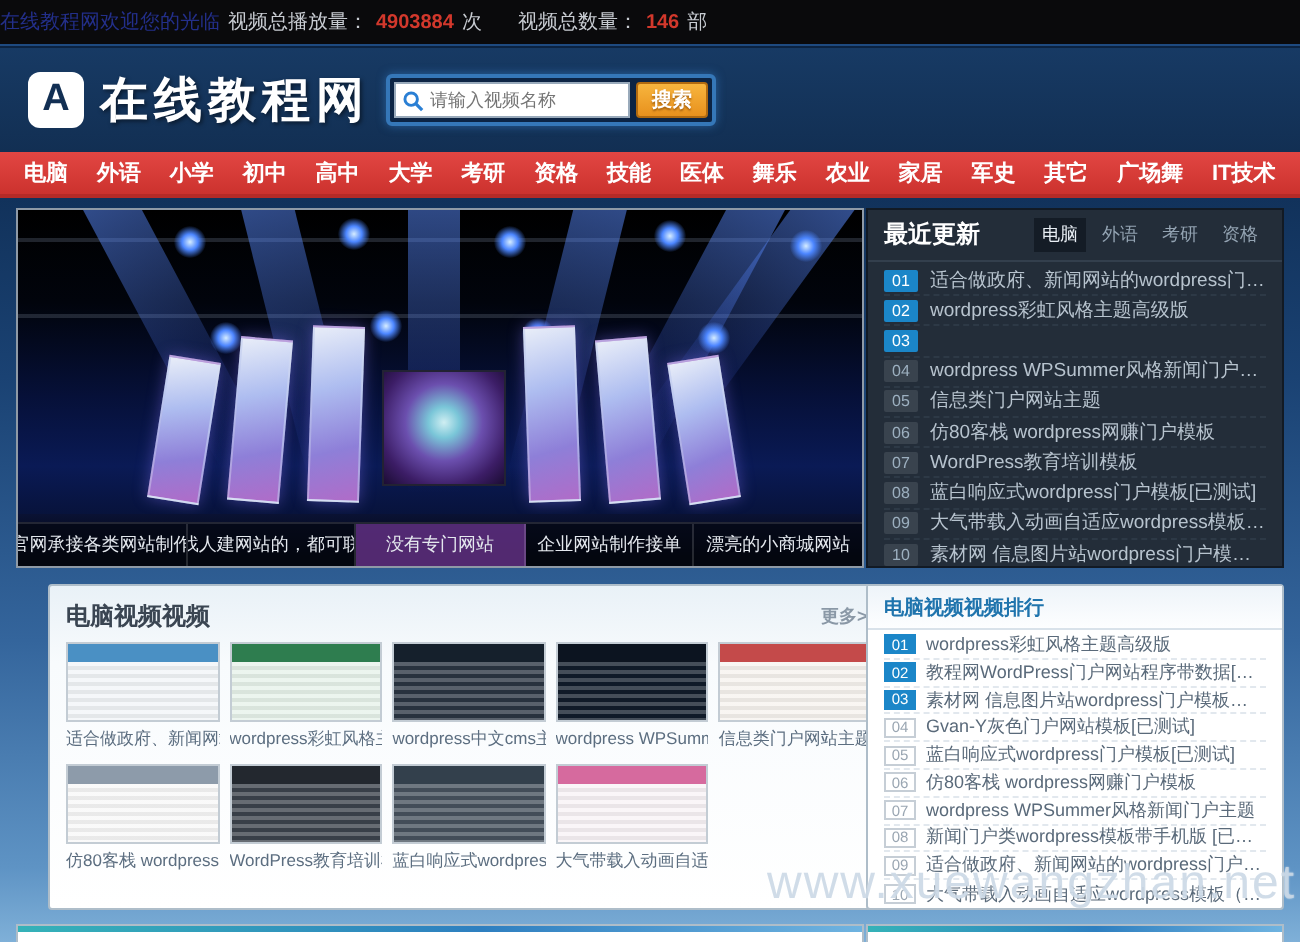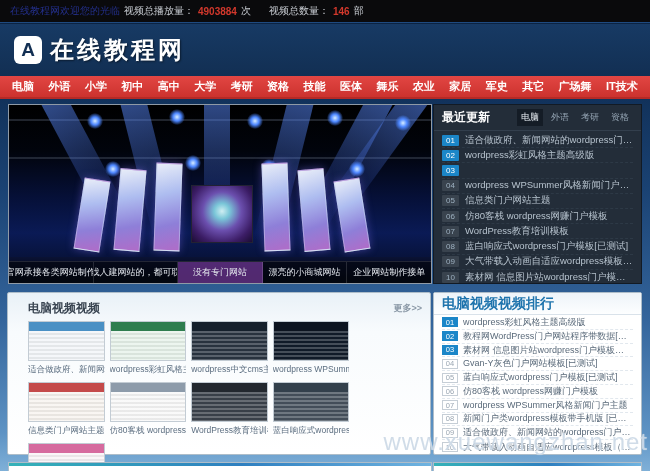--- a/index.html
+++ b/index.html
@@ -6,21 +6,21 @@
   html,body { width:650px; height:471px; }
   body {
     font-family:"Liberation Sans","DejaVu Sans",sans-serif;
     background:linear-gradient(180deg,#0a1e38 0%,#0e2c52 14%,#1a4273 40%,#34659c 68%,#5e93c4 92%,#7fb0d8 100%);
     position:relative; overflow:hidden;
   }
   .abs { position:absolute; }
 
   
   .topbar { top:0; left:0; width:650px; height:23px; background:#0a0a0c; border-bottom:1px solid #1e4a80;
-    display:flex; align-items:center; padding-left:10px; font-size:10px; color:#c8ccd2; }
+    display:flex; align-items:center; font-size:10px; color:#c8ccd2; }
   .topbar .welcome { color:#232f8a; margin-right:8px; }
   .topbar .num { color:#d2382c; font-weight:bold; }
   .topbar .seg { margin-right:4px; }
   .topbar .gap { width:14px; }
 
   
   .header { top:24px; left:0; width:650px; height:52px; background:linear-gradient(180deg,#173a64,#122f53); }
   .logo { position:absolute; left:14px; top:10px; display:flex; align-items:center; }
   .logo-icon { width:28px; height:28px; background:#fff; border-radius:6px; display:flex; align-items:center; justify-content:center;
     font-size:19px; font-weight:bold; color:#122f53; }
@@ -73,38 +73,38 @@
   .rtab.active { background:#141c26; color:#e8eef4; border:1px solid #3a4document6; }
   .recent-list { padding:2px 8px 0 8px; }
   .rrow { display:flex; align-items:center; gap:6px; height:15.2px; border-bottom:1px dashed #2d3946; cursor:pointer; }
   .rrow:last-child { border-bottom:0; }
   .badge { min-width:17px; height:11px; display:flex; align-items:center; justify-content:center;
     font-size:8px; background:#39434e; color:#9db0c0; border-radius:1px; }
   .badge.hot { background:#1b86c8; color:#fff; }
   .rtext { font-size:9.5px; color:#b7c3ce; white-space:nowrap; overflow:hidden; text-overflow:ellipsis; }
 
   
-  .videos { top:292px; left:7px; width:424px; height:163px; background:linear-gradient(180deg,#e9f1f7 0%,#f8fbfd 24%,#ffffff 100%);
-    border:1px solid #aebdc9; border-radius:2px; padding:4px 8px 0 20px; }
+  .videos { top:292px; left:24px; width:424px; height:163px; background:linear-gradient(180deg,#e9f1f7 0%,#f8fbfd 24%,#ffffff 100%);
+    border:1px solid #aebdc9; border-radius:2px; padding:4px 8px 0 8px; }
   .videos-head { display:flex; justify-content:space-between; align-items:center; height:22px; }
   .videos-title { font-size:12px; font-weight:bold; color:#3a4552; }
   .more { font-size:9px; color:#8a98a6; cursor:pointer;font-weight:bold; }
   .vgrid { display:flex; flex-wrap:wrap; gap:6px 5px; margin-top:2px; }
   .vcell { width:76.6px; cursor:pointer; }
   .thumb { height:40px; border:1px solid #c3ccd4; background:#fff; overflow:hidden; }
   .thumb-top { height:9px; }
   .thumb-body { height:31px;
     background-image:repeating-linear-gradient(180deg,rgba(255,255,255,.22) 0 2px,rgba(0,0,0,.06) 2px 4px); }
   .vcap { font-size:8.5px; color:#5c6e80; text-align:center; margin-top:3px; white-space:nowrap; overflow:hidden; }
 
   
   .ranking { top:292px; left:433px; width:209px; height:163px; background:#fff; border:1px solid #aebdc9; border-radius:2px; }
   .ranking-head { height:22px; display:flex; align-items:center; padding:0 8px;
     background:linear-gradient(180deg,#eef4f9,#fdfeff); border-bottom:1px solid #d9e2ea; }
-  .ranking-title { font-size:14px; font-weight:bold; color:#1f74ad; }
+  .ranking-title { font-size:10px; font-weight:bold; color:#1f74ad; }
   .rank-list { padding:1px 8px 0 8px; }
   .krow { display:flex; align-items:center; gap:5px; height:13.8px; border-bottom:1px dashed #e2e8ee; cursor:pointer; }
   .krow:last-child { border-bottom:0; }
   .kbadge { min-width:16px; height:10px; display:flex; align-items:center; justify-content:center;
     font-size:7.5px; background:#fff; border:1px solid #c6ced6; color:#9aa6b2; }
   .kbadge.hot { background:#1b86c8; border-color:#1b86c8; color:#fff; }
   .ktext { font-size:9px; color:#5a6a7a; white-space:nowrap; overflow:hidden; text-overflow:ellipsis; }
 
   
   .stub { top:462px; height:9px; background:#fff; border:1px solid #aebdc9; border-bottom:0; }
@@ -127,20 +127,30 @@
   <span class="gap"></span>
   <span class="seg">视频总数量：</span>
   <span class="num seg">146</span>
   <span class="seg">部</span>
 </div>
 
 <div class="abs header">
   <div class="logo">
     <div class="logo-icon">A</div>
     <div class="logo-title">在线教程网</div>
+  </div>
+  <div class="searchwrap">
+    <div class="searchbox">
+      <svg width="11" height="11" viewBox="0 0 12 12">
+        <circle cx="5" cy="5" r="3.4" fill="none" stroke="#2a7fd4" stroke-width="1.6"></circle>
+        <line x1="7.6" y1="7.6" x2="11" y2="11" stroke="#2a7fd4" stroke-width="1.8"></line>
+      </svg>
+      <input type="text" placeholder="请输入视频名称" style="">
+    </div>
+    <button class="searchbtn">搜索</button>
   </div>
 </div>
 
 <div class="abs nav">
 
 <a href="#">电脑</a>
     <a href="#">外语</a>
     <a href="#">小学</a>
     <a href="#">初中</a>
     <a href="#">高中</a>
@@ -186,22 +196,22 @@
       <div class="vpanel" style="left:330px;transform:rotate(-9deg)"></div>
       <div class="screen"></div>
     </div>
     <div class="floor"></div>
   </div>
   <div class="captions">
 
   <div class="cap">官网承接各类网站制作</div>
       <div class="cap">要找人建网站的，都可联系</div>
       <div class="cap active">没有专门网站</div>
+      <div class="cap">企业网站制作接单</div>
       <div class="cap">漂亮的小商城网站</div>
-      <div class="cap">企业网站制作接单</div>
     </div>
 </div>
 
 <div class="abs recent">
   <div class="recent-head">
     <span class="recent-title">最近更新</span>
     <span class="recent-tabs">
 
     <span class="rtab active">电脑</span>
         <span class="rtab">外语</span>

